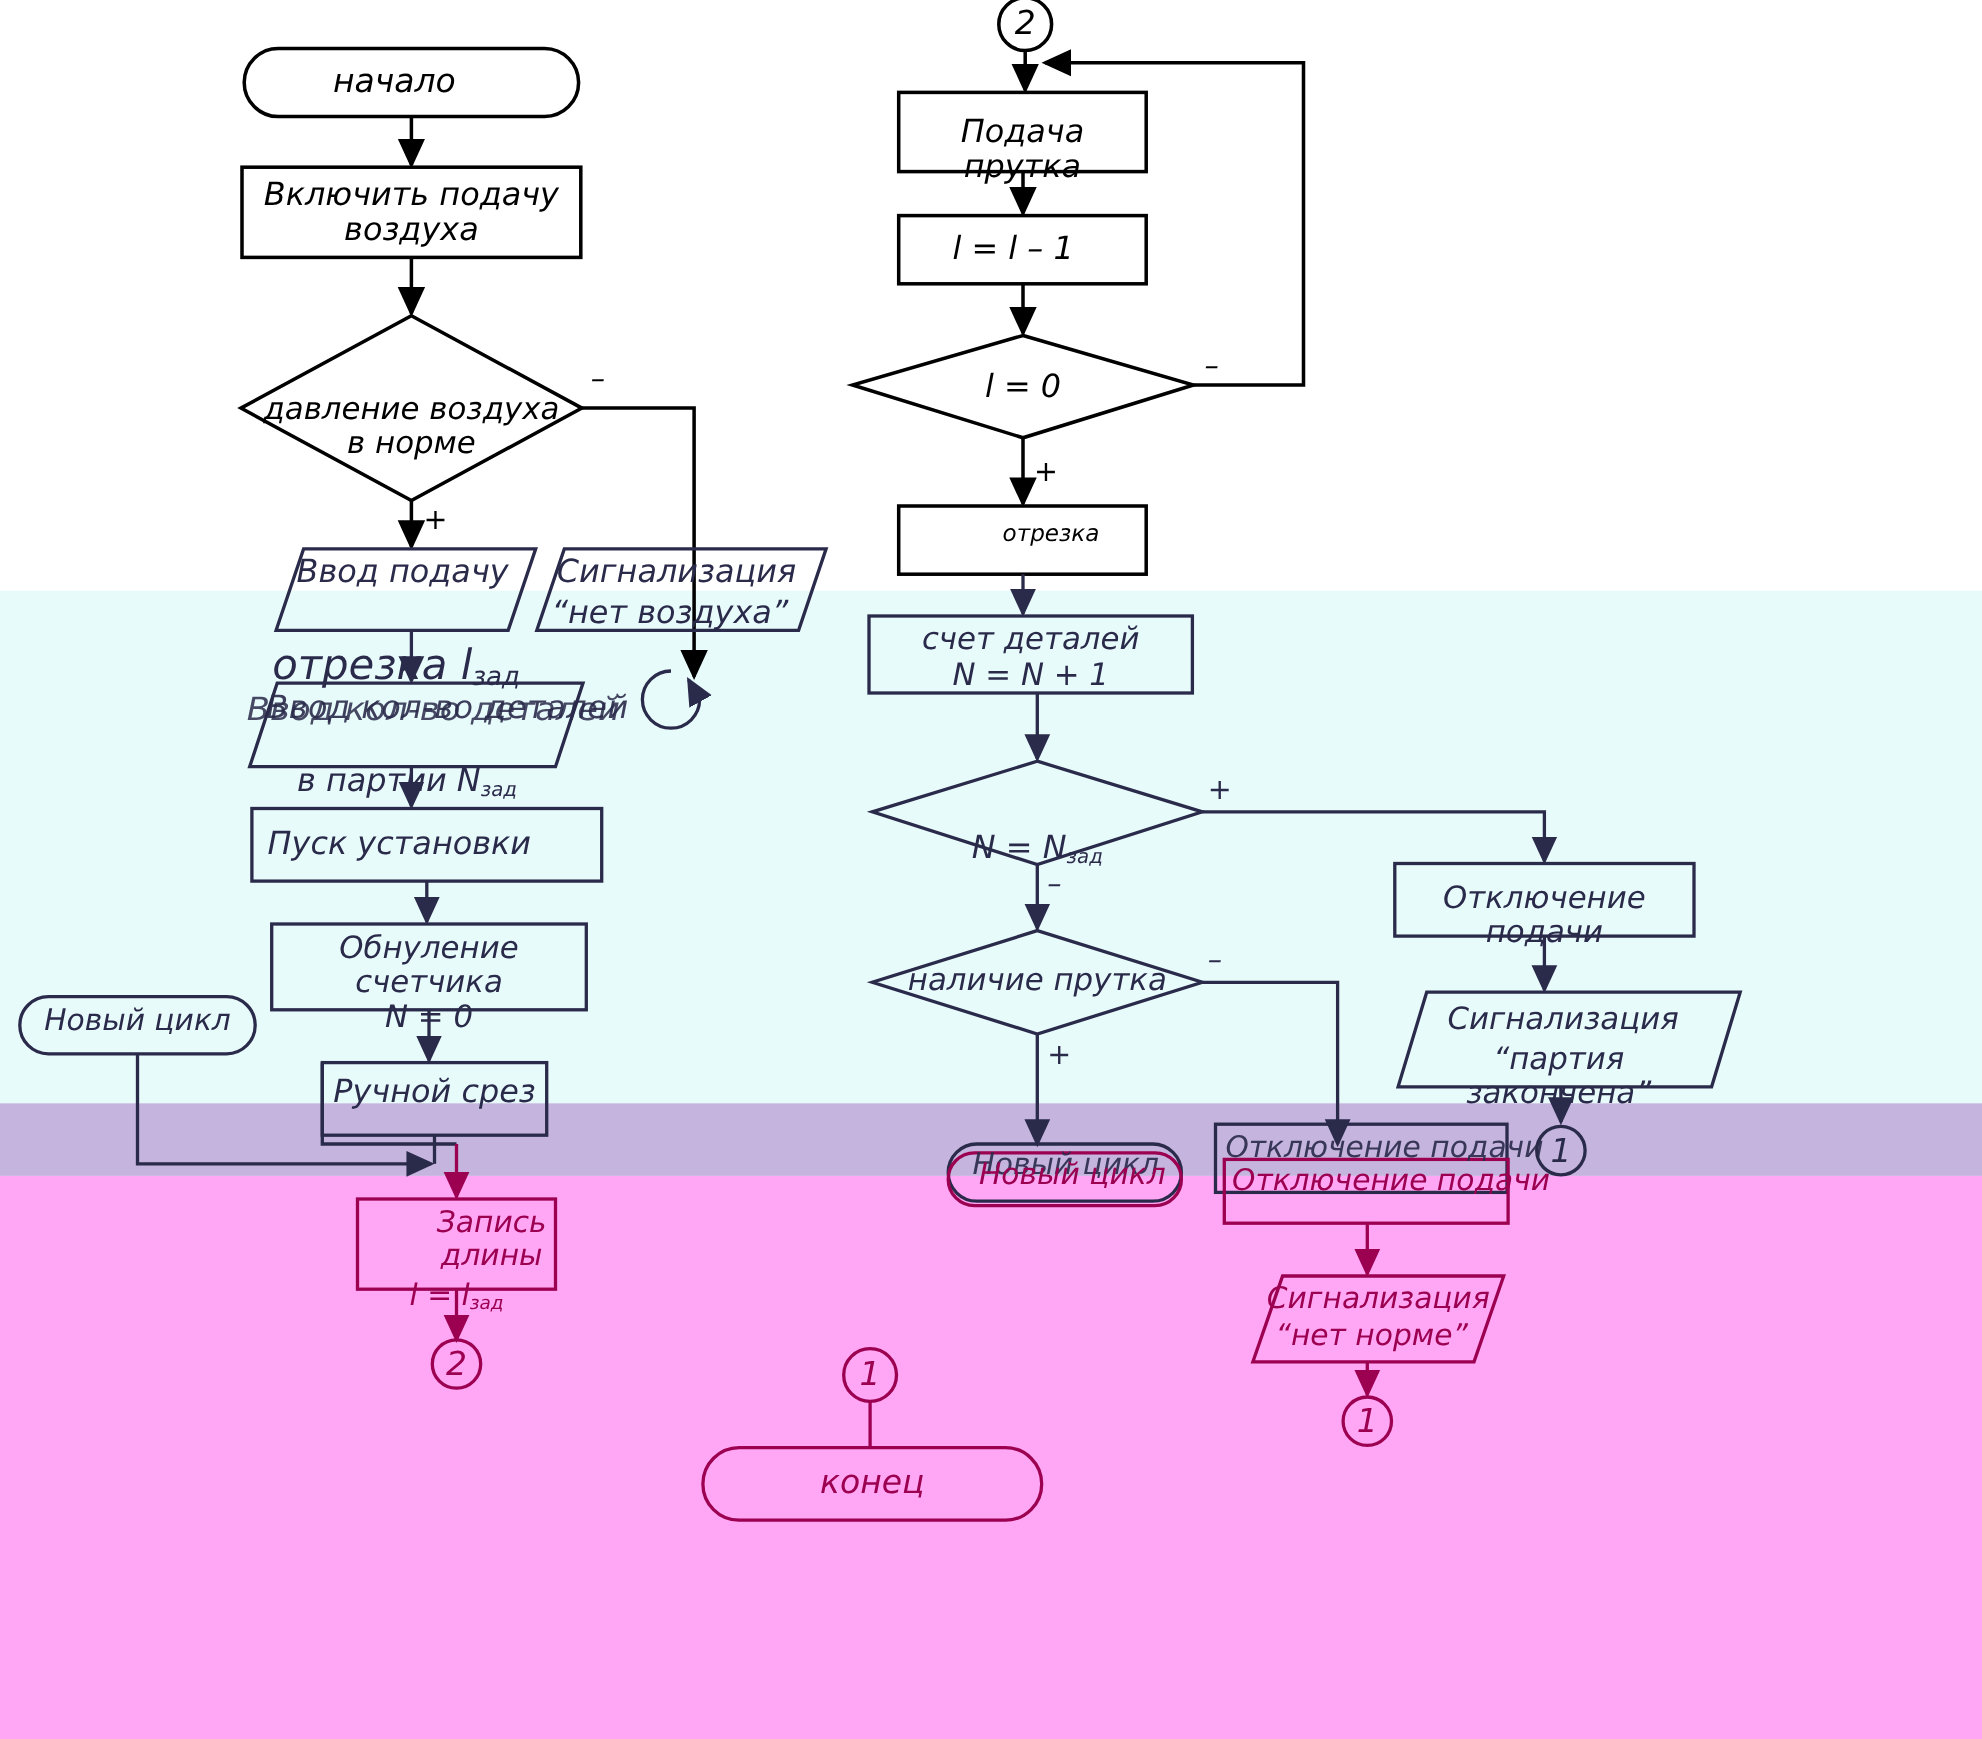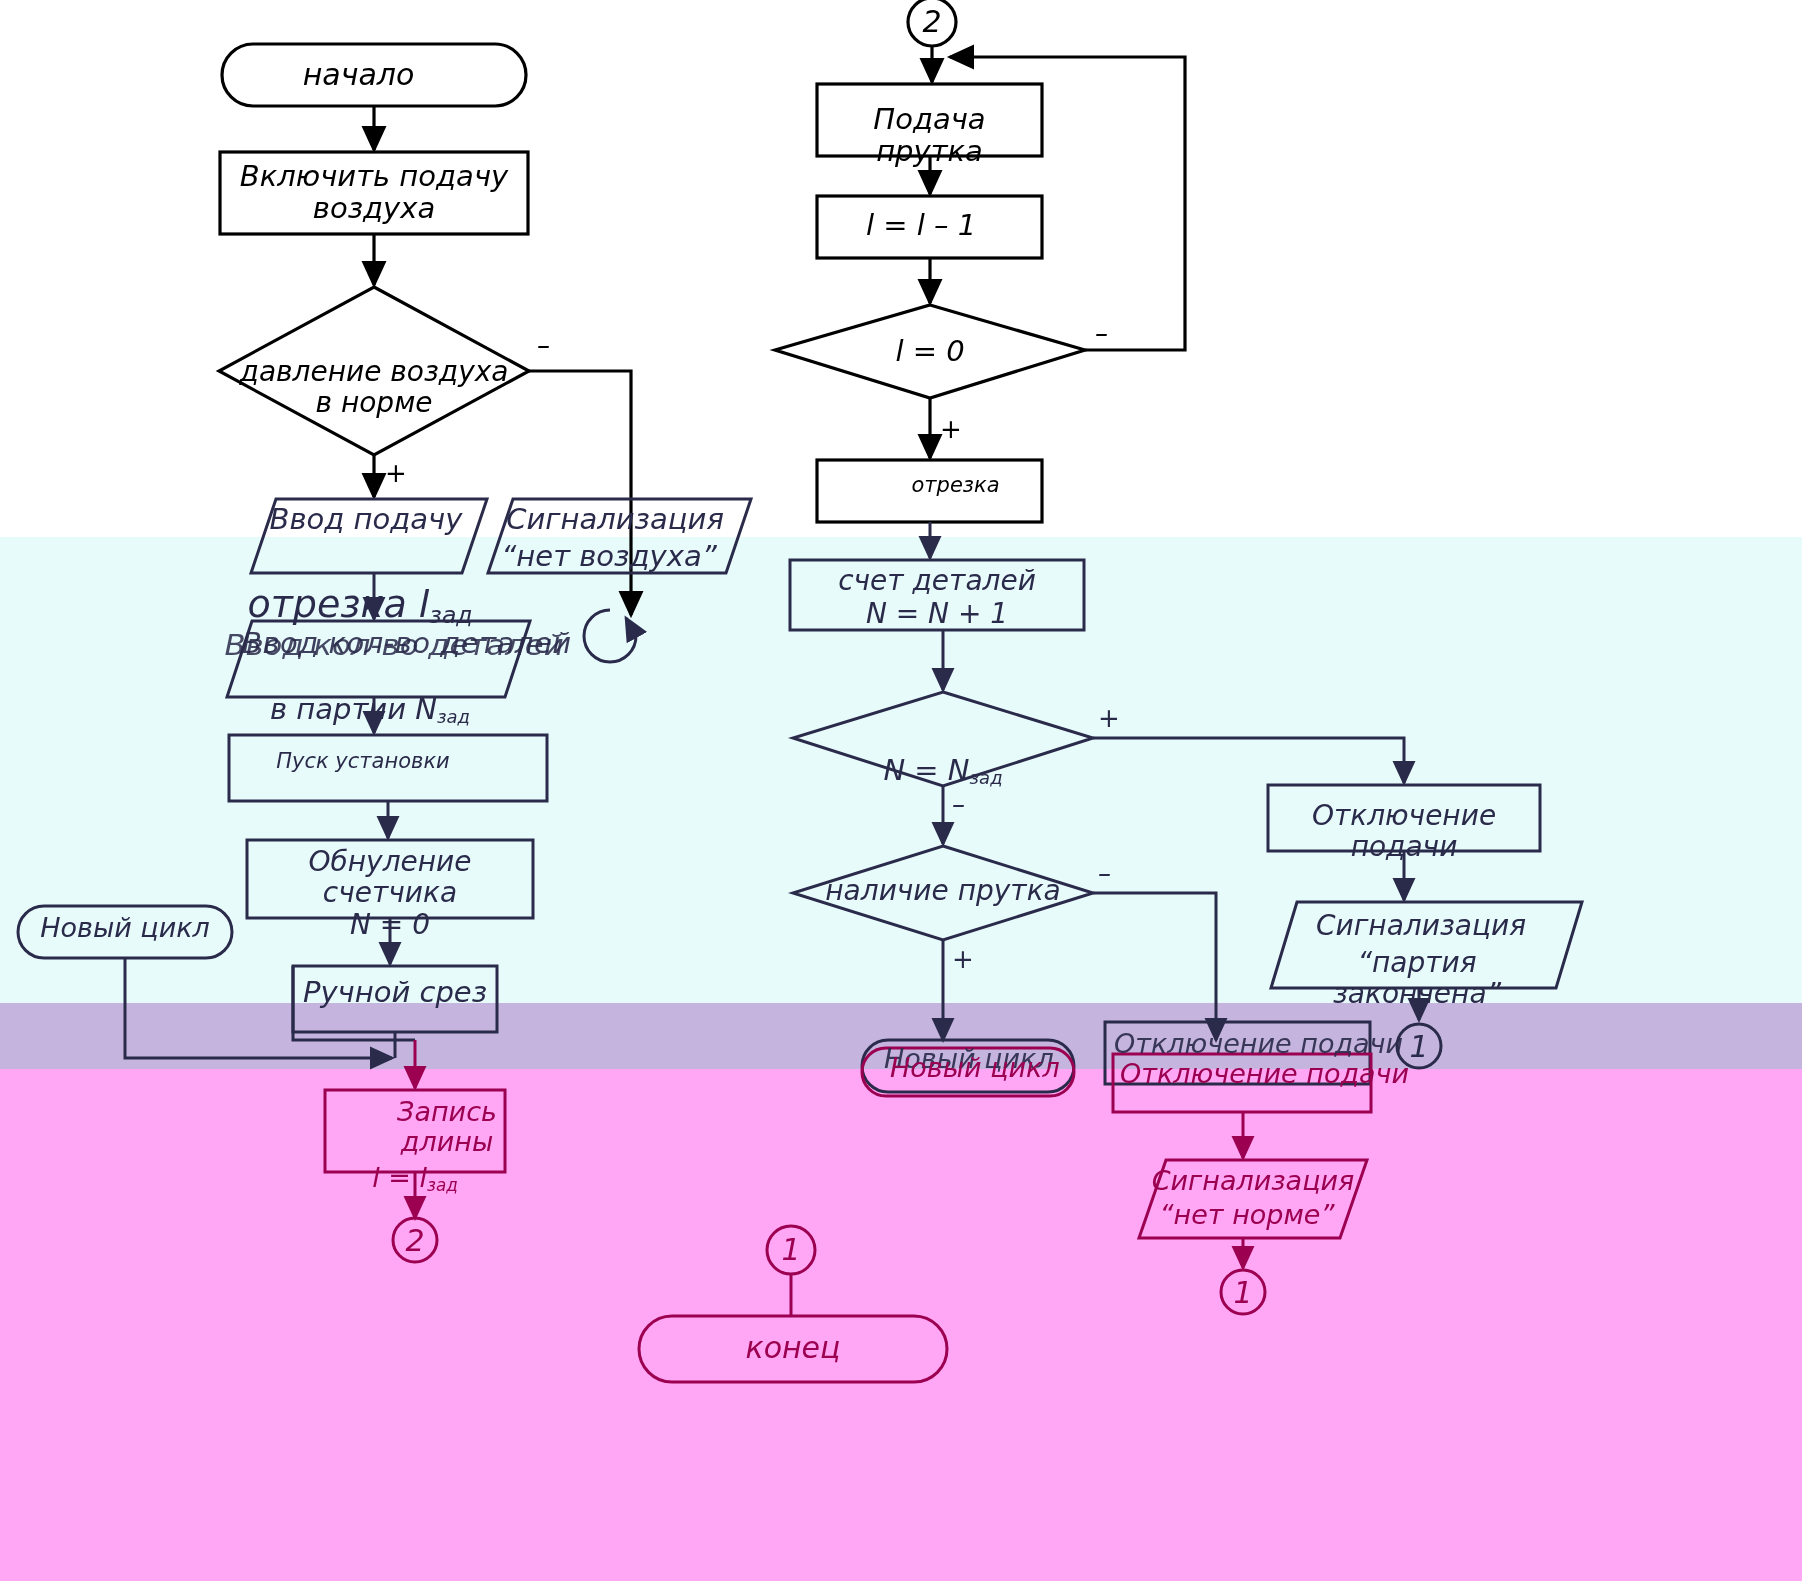--- a/index.html
+++ b/index.html
@@ -176,21 +176,21 @@
 
   <div class="lbl dk" style="left:490px;top:503px;width:250px;font-size:29px;">Сигнализация</div>
   <div class="lbl dk" style="left:484px;top:540px;width:250px;font-size:29px;">“нет воздуха”</div>
 
   <div class="ghost dk" style="left:234px;top:628px;font-size:29px;opacity:.85;transform:scaleX(1.06);">Ввод кол-во деталей</div>
   <div class="ghost dk" style="left:242px;top:626px;font-size:29px;opacity:.9;letter-spacing:.5px;">Ввод кол-во деталей</div>
   <div class="lbl dk" style="left:230px;top:661px;width:280px;font-size:29px;">
     <span>в партии N</span><span class="sub">зад</span>
   </div>
 
-  <div class="lbl dk" style="left:229px;top:750px;width:268px;font-size:21px;font-style:italic;">Пуск установки</div>
+  <div class="lbl dk" style="left:229px;top:750px;width:268px;font-size:29px;font-style:italic;">Пуск установки</div>
 
   <div class="lbl dk" style="left:242px;top:846px;width:296px;font-size:28px;">Обнуление счетчика
 N = 0</div>
 
   <div class="lbl dk" style="left:293px;top:976px;width:204px;font-size:29px;">Ручной срез</div>
 
   <div class="lbl dk" style="left:18px;top:913px;width:214px;font-size:27px;">Новый цикл</div>
 
   <div class="lbl mg" style="left:325px;top:1097px;width:180px;font-size:27px;padding-left:32px;">Запись длины</div>
   <div class="lbl mg" style="left:325px;top:1133px;width:180px;font-size:27px;">

